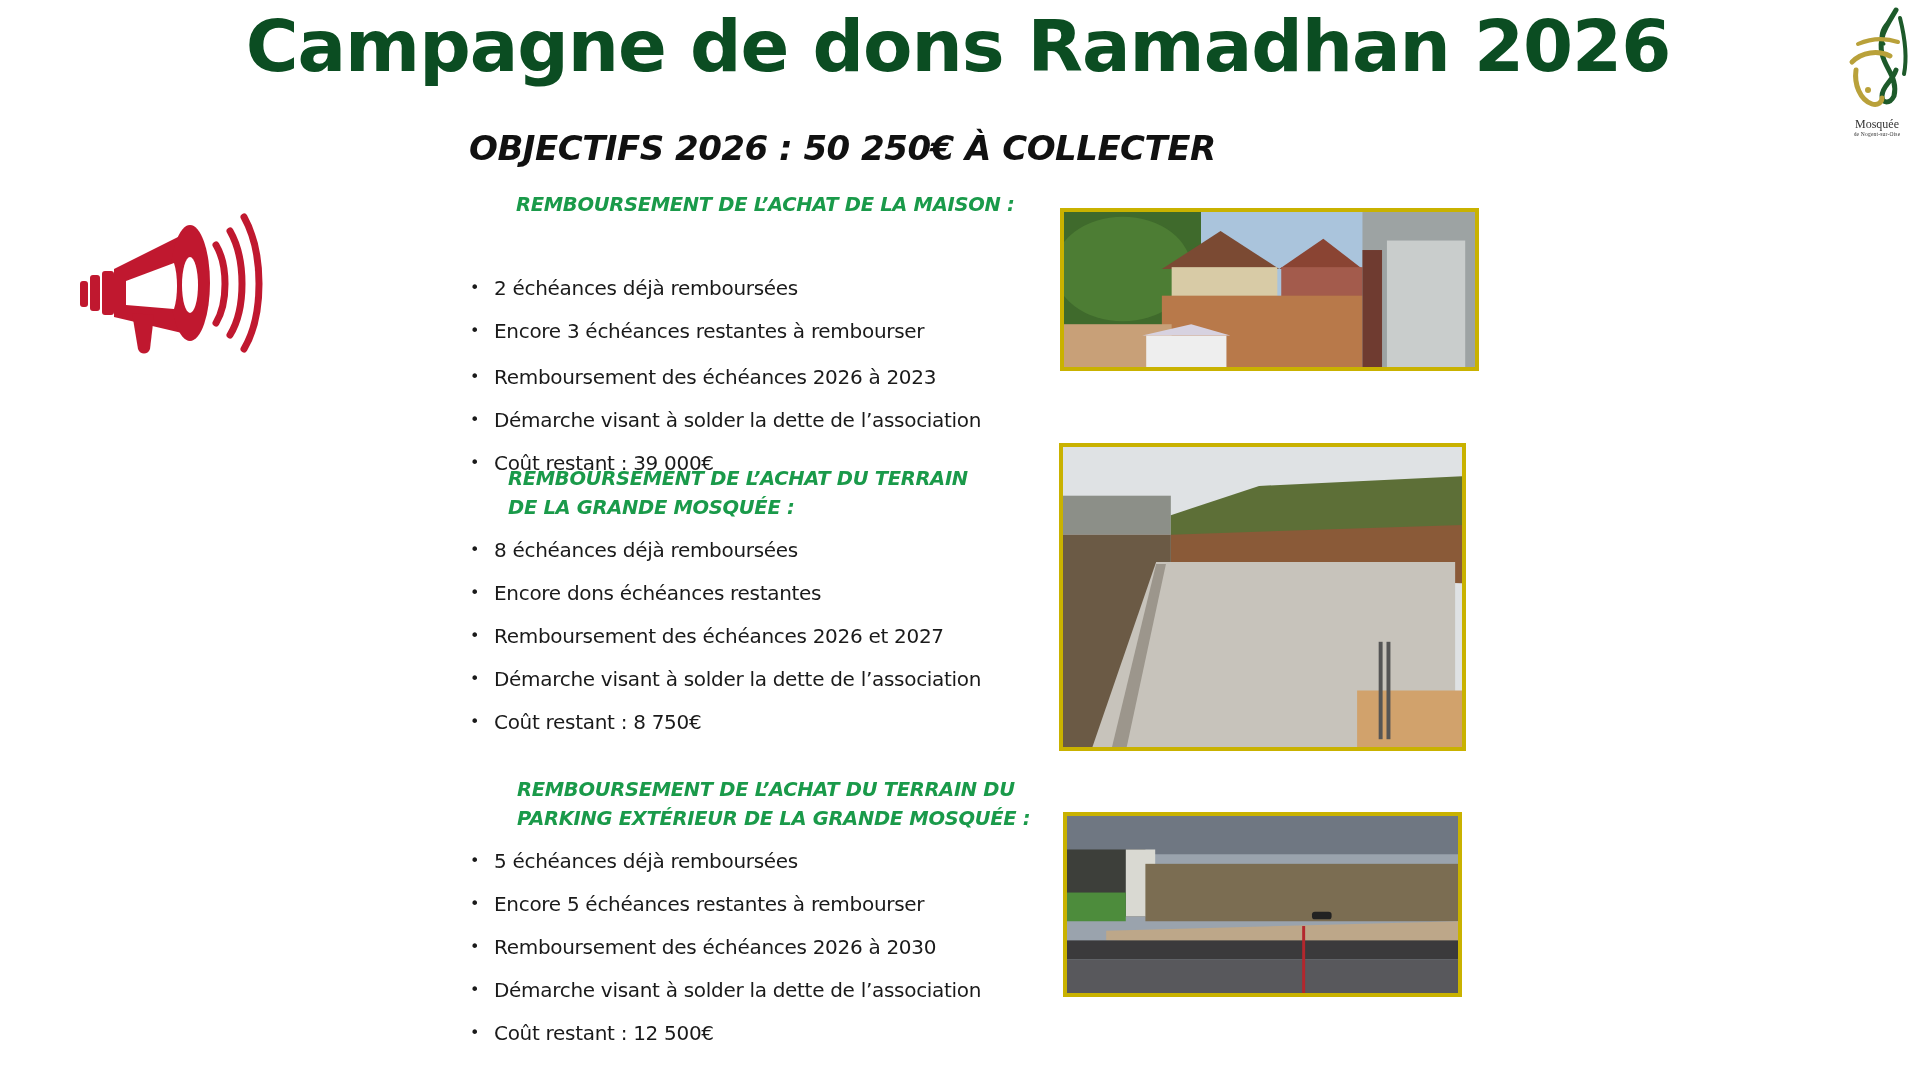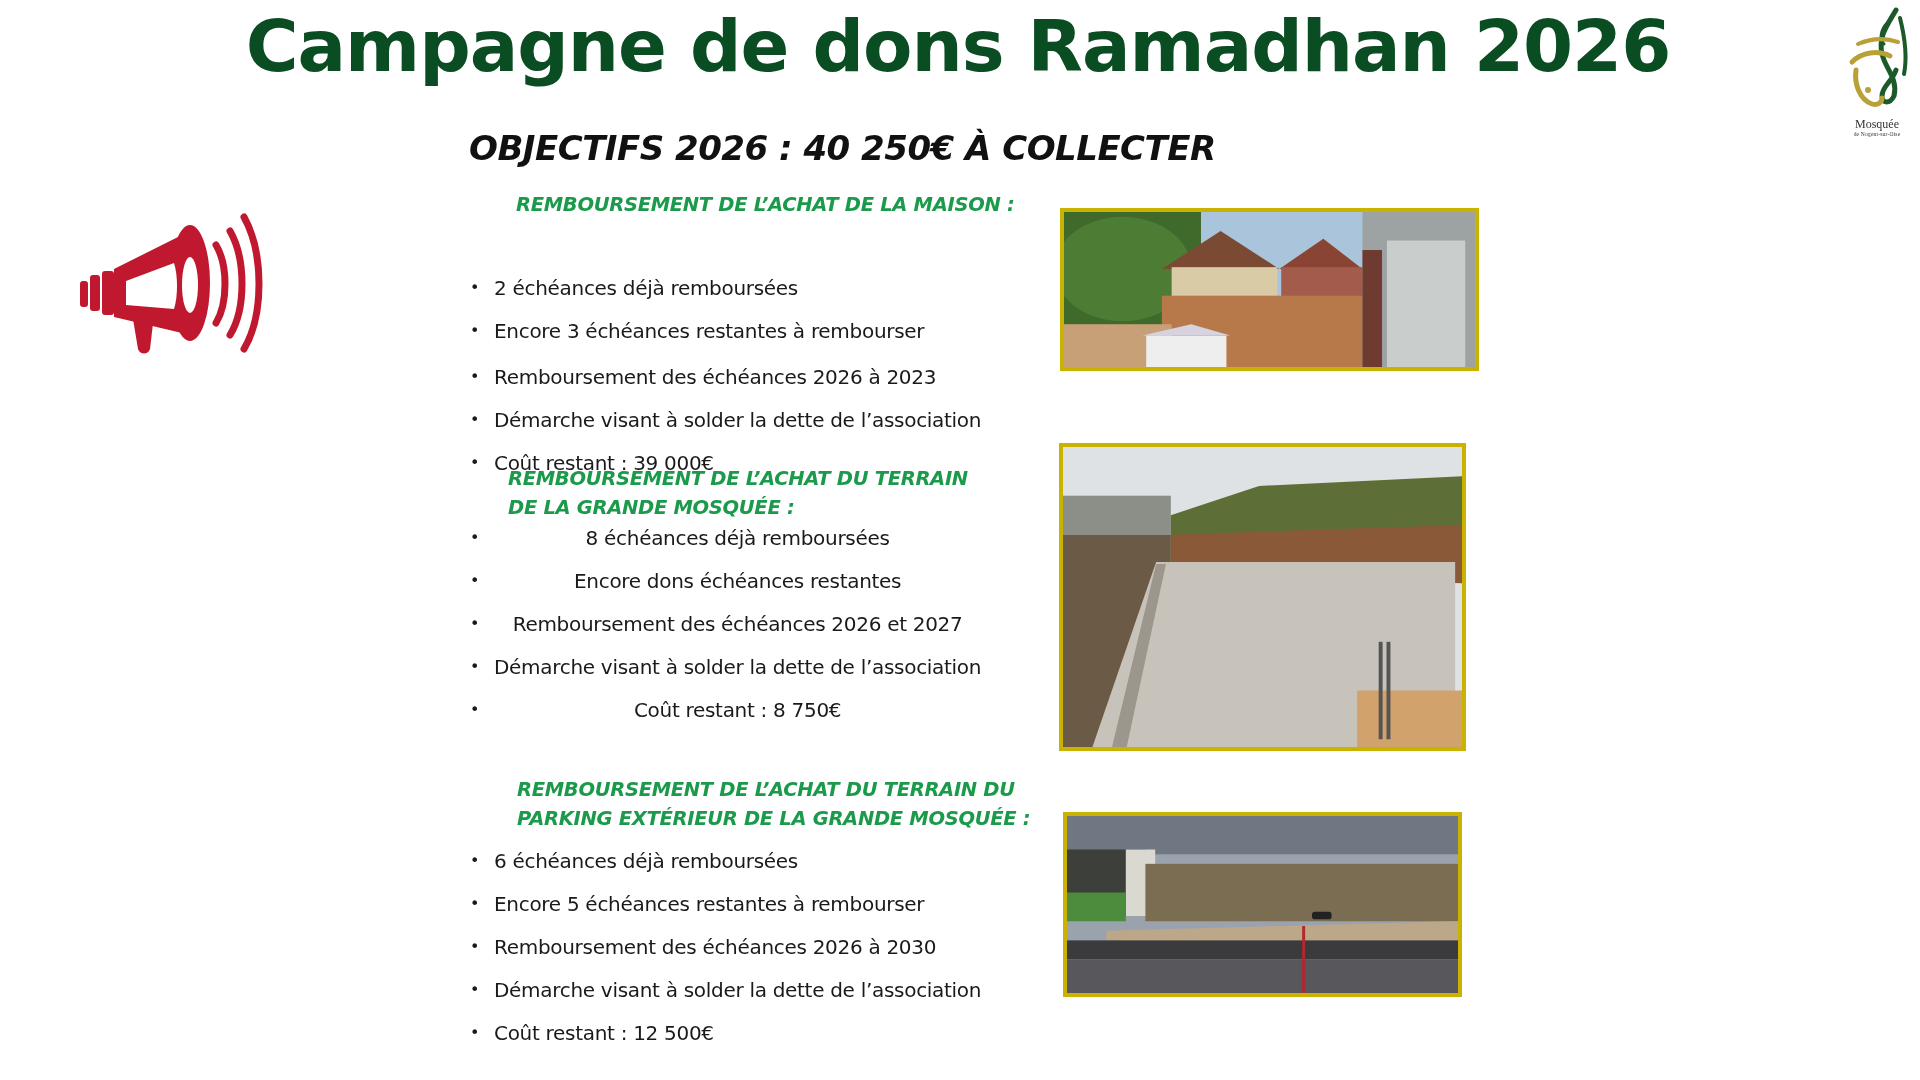--- a/index.html
+++ b/index.html
@@ -152,21 +152,21 @@
     <path d="M48 76 L96 58 C100 70 100 92 96 104 L48 100 Z" fill="#ffffff"></path>
 
     <path d="M54 108 L76 110 L72 144 C70 150 62 150 60 144 Z" fill="#c0182f"></path>
 
     <path d="M138 40 C150 60 150 98 138 118" fill="none" stroke="#c0182f" stroke-width="7" stroke-linecap="round"></path>
     <path d="M152 26 C168 54 168 104 152 130" fill="none" stroke="#c0182f" stroke-width="7" stroke-linecap="round"></path>
     <path d="M166 12 C186 48 186 110 166 144" fill="none" stroke="#c0182f" stroke-width="7" stroke-linecap="round"></path>
   </svg>
 </div>
 
-<div class="objectives">OBJECTIFS 2026 : 40 250€ À COLLECTER</div>
+<div class="objectives">OBJECTIFS 2026 : 50 250€ À COLLECTER</div>
 
 <div class="section-heading" style="left:471px; top:190px;">
   <div>REMBOURSEMENT DE L’ACHAT DE LA MAISON :</div>
 </div>
 <ul class="bullets" style="left:470px; top:230px;margin-top:44px;">
   <li>2 échéances déjà remboursées</li>
   <li style="height:46px;">Encore 3 échéances restantes à rembourser</li>
   <li>Remboursement des échéances 2026 à 2023</li>
   <li>Démarche visant à solder la dette de l’association</li>
   <li>Coût restant : 39 000€</li>
@@ -187,21 +187,21 @@
     <rect x="305" y="0" width="115" height="163" fill="#9da3a3"></rect>
     <rect x="330" y="30" width="80" height="133" fill="#c9cdcc"></rect>
     <rect x="305" y="40" width="20" height="123" fill="#6f3b30"></rect>
   </svg>
 </div>
 
 <div class="section-heading" style="left:463px; top:464px;">
   <div>REMBOURSEMENT DE L’ACHAT DU TERRAIN</div>
   <div>DE LA GRANDE MOSQUÉE :</div>
 </div>
-<ul class="bullets" style="left:470px; top:524px;text-align:center;">
+<ul class="bullets" style="left:470px; top:536px;">
   <li>8 échéances déjà remboursées</li>
   <li>Encore dons échéances restantes</li>
   <li>Remboursement des échéances 2026 et 2027</li>
   <li>Démarche visant à solder la dette de l’association</li>
   <li>Coût restant : 8 750€</li>
 </ul>
 <div class="photo" style="left:1059px; top:443px; width:407px; height:308px;">
   <svg viewBox="0 0 407 308" preserveAspectRatio="none">
     <rect width="407" height="308" fill="#dfe2e4"></rect>
     <rect x="0" y="50" width="110" height="40" fill="#8c8f88"></rect>
@@ -214,21 +214,21 @@
     <rect x="322" y="200" width="4" height="100" fill="#555"></rect>
     <rect x="330" y="200" width="4" height="100" fill="#555"></rect>
   </svg>
 </div>
 
 <div class="section-heading" style="left:472px; top:775px;">
   <div>REMBOURSEMENT DE L’ACHAT DU TERRAIN DU</div>
   <div>PARKING EXTÉRIEUR DE LA GRANDE MOSQUÉE :</div>
 </div>
 <ul class="bullets" style="left:470px; top:847px;">
-  <li>6 échéances déjà remboursées</li>
+  <li>5 échéances déjà remboursées</li>
   <li>Encore 5 échéances restantes à rembourser</li>
   <li>Remboursement des échéances 2026 à 2030</li>
   <li>Démarche visant à solder la dette de l’association</li>
   <li>Coût restant : 12 500€</li>
 </ul>
 <div class="photo" style="left:1063px; top:812px; width:399px; height:185px;">
   <svg viewBox="0 0 399 185" preserveAspectRatio="none">
     <rect width="399" height="185" fill="#9aa3ad"></rect>
     <rect x="0" y="0" width="399" height="40" fill="#6f7782"></rect>
     <rect x="0" y="35" width="80" height="70" fill="#3d3f3a"></rect>

